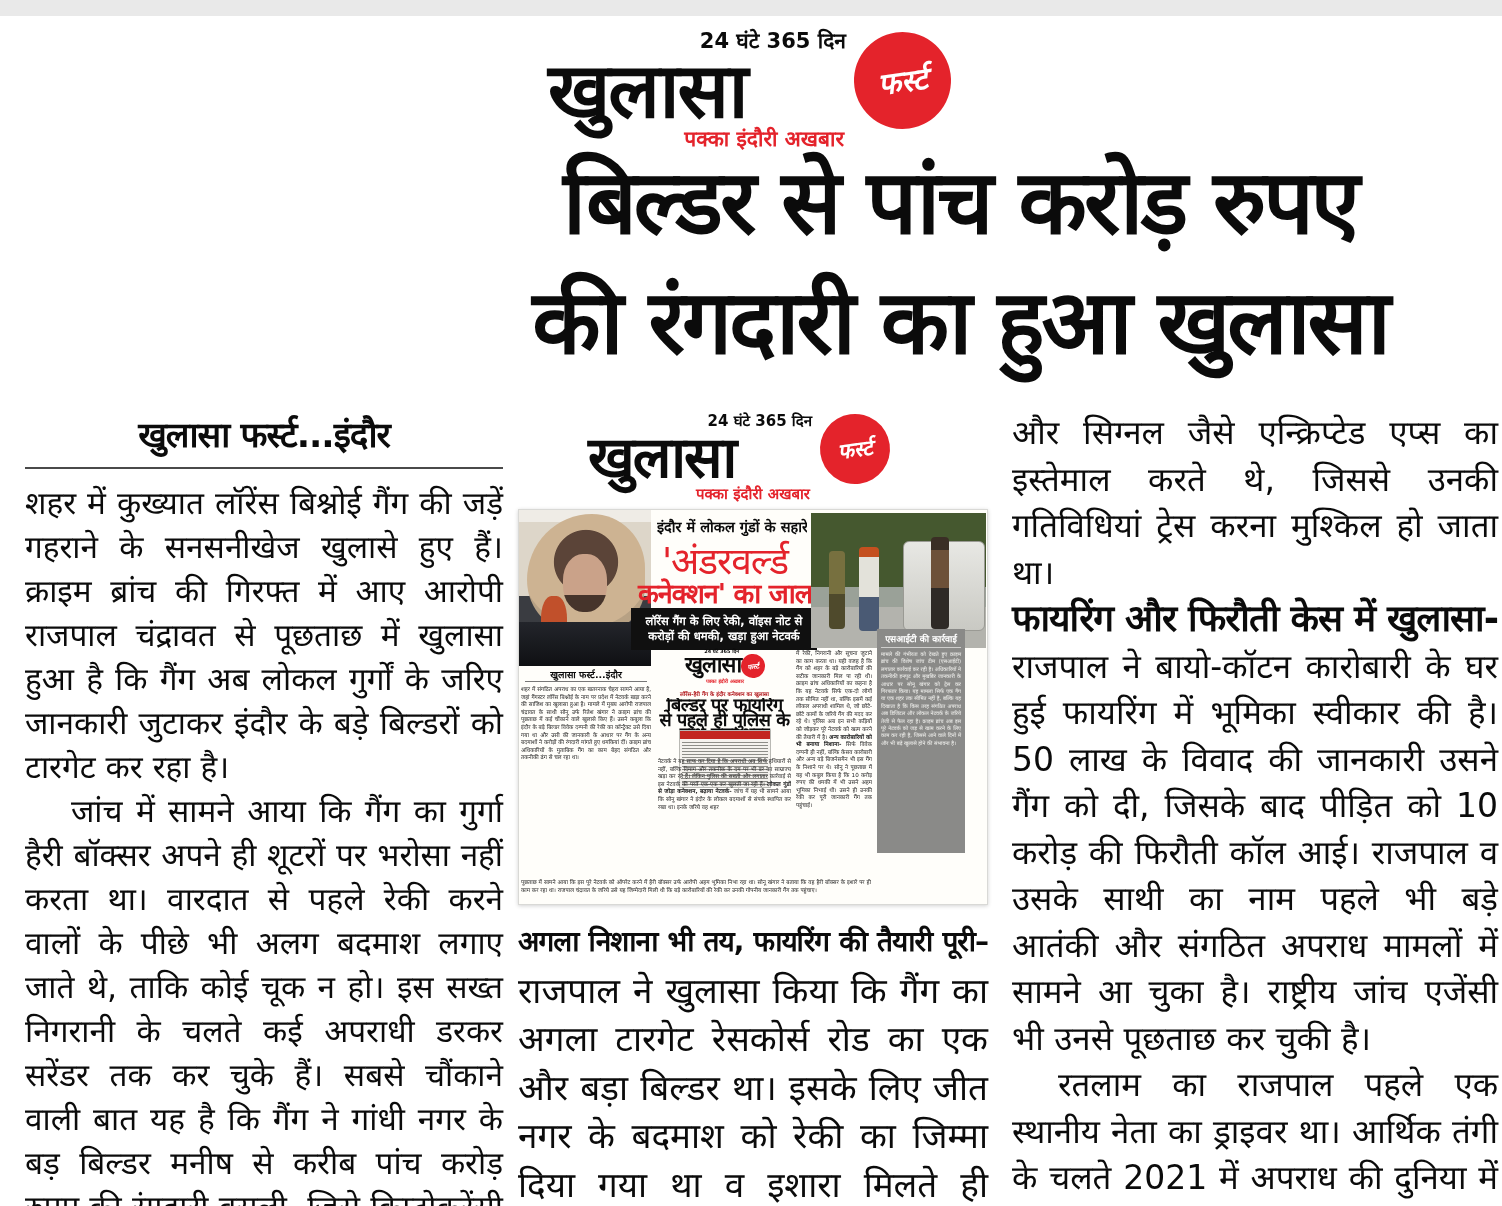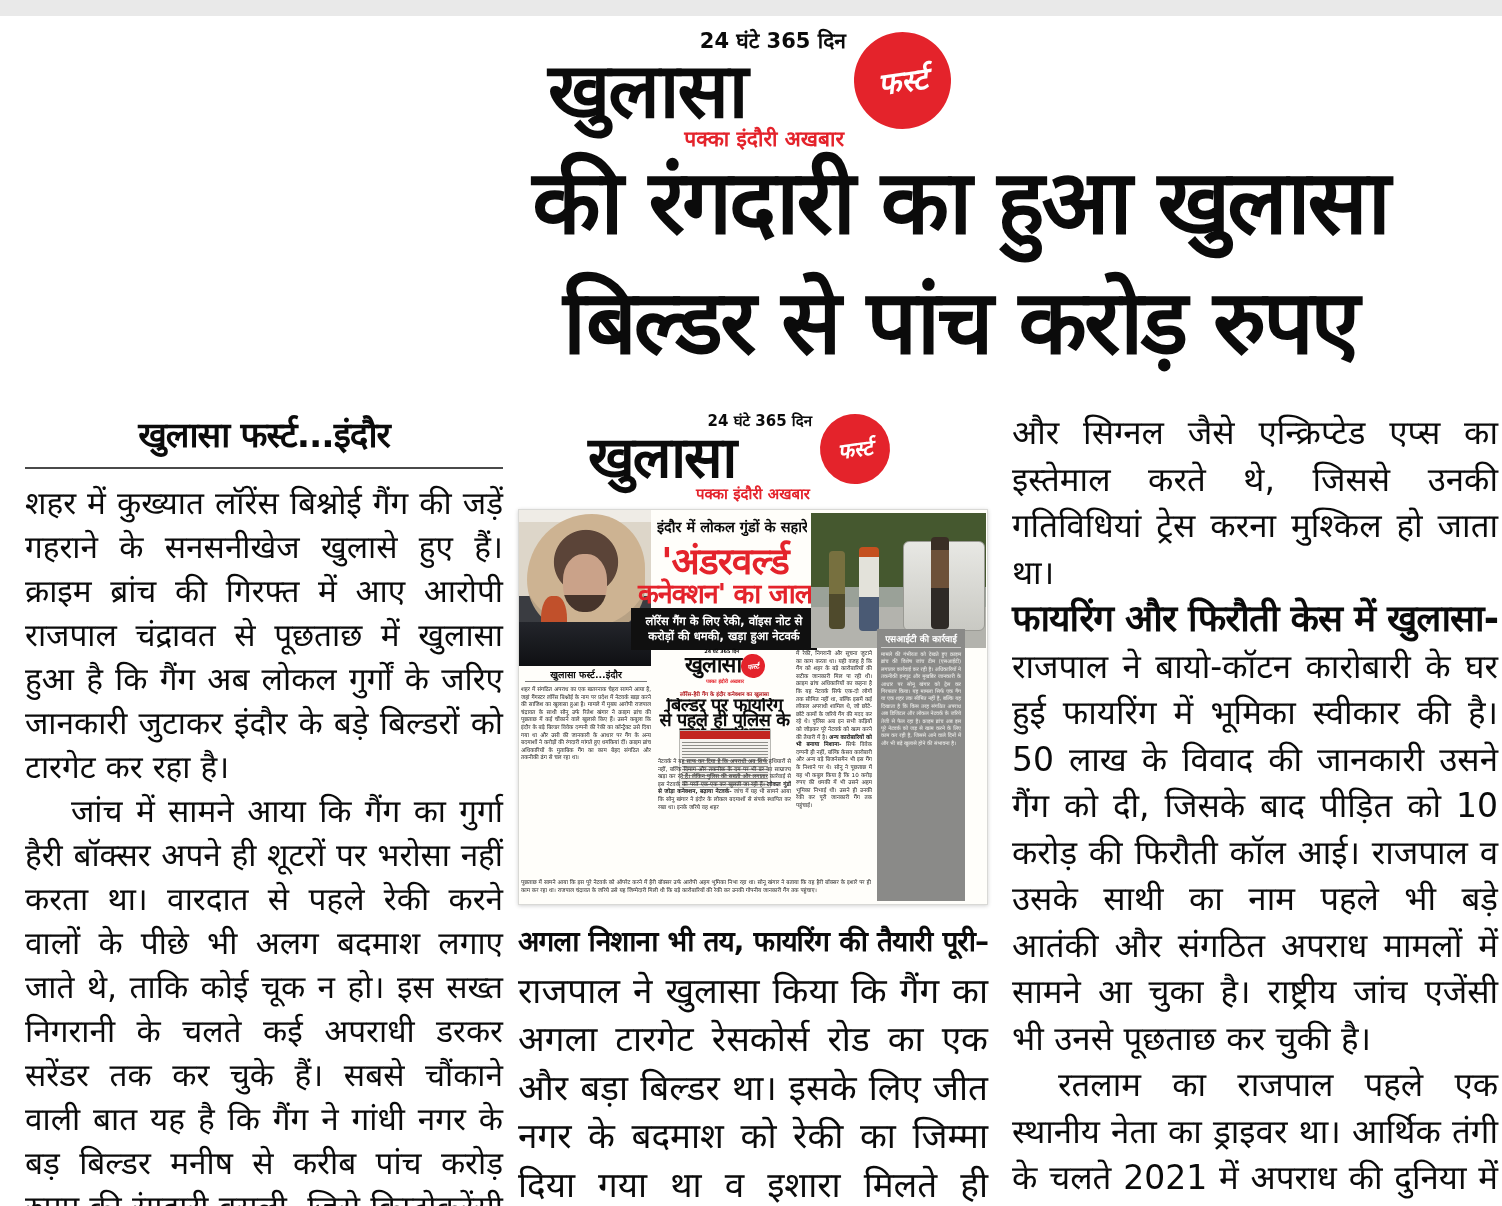--- a/index.html
+++ b/index.html
@@ -66,21 +66,21 @@
   .jacket{position:absolute;left:0;top:112px;width:132px;height:44px;background:linear-gradient(#23252b,#0f1013);}
 
   
   .photo-r{left:292px;top:3px;width:175px;height:135px;background:linear-gradient(#45582f 0 55%,#9aa198 55% 70%,#b3b3ad 70% 100%);}
   .jeep{position:absolute;left:92px;top:28px;width:80px;height:88px;background:linear-gradient(#e8e8e4,#c9c9c3);border-radius:6px;border:1px solid #9a9a94;}
   .fig-police{position:absolute;left:18px;top:38px;width:16px;height:78px;background:linear-gradient(#77703f 0 55%,#4f4a2c 55% 100%);border-radius:4px;}
   .fig-man{position:absolute;left:48px;top:34px;width:20px;height:84px;background:linear-gradient(#c4501f 0 12%,#e3e2da 12% 60%,#4a5a74 60% 100%);border-radius:4px;}
   .fig-man2{position:absolute;left:120px;top:24px;width:18px;height:92px;background:linear-gradient(#3a2e25 0 14%,#6d5139 14% 55%,#2e2a26 55% 100%);border-radius:4px;}
 
   .clip-kicker{left:138px;top:6px;width:150px;font-size:14.5px;font-weight:bold;text-align:left;white-space:nowrap;}
-  .clip-h1{left:106px;top:24px;width:200px;font-size:37px;font-weight:bold;color:#e4232b;text-align:center;letter-spacing:-1px;white-space:nowrap;}
+  .clip-h1{left:106px;top:24px;width:200px;font-size:37px;font-weight:normal;color:#e4232b;text-align:center;letter-spacing:-1px;white-space:nowrap;}
   .clip-h2{left:106px;top:64px;width:200px;font-size:27px;font-weight:bold;color:#e4232b;text-align:center;letter-spacing:-1px;white-space:nowrap;}
   .clip-blackbox{left:112px;top:98px;width:178px;height:38px;background:#101010;color:#fff;
                  display:flex;align-items:center;justify-content:center;text-align:center;
                  font-size:11.5px;font-weight:bold;line-height:15px;padding:2px 4px;}
   .clip-byline{left:2px;top:158px;width:130px;font-size:9.5px;font-weight:bold;text-align:center;}
   .clip-byline-rule{left:6px;top:171px;width:122px;border-top:1px solid #777;height:0;}
   .clip-col1{left:2px;top:176px;width:130px;height:166px;}
   .clip-col2{left:139px;top:248px;width:133px;height:94px;}
   .clip-col3{left:277px;top:140px;width:76px;height:202px;}
 
@@ -91,21 +91,21 @@
   .clip-logo-title{font-size:22px;font-weight:bold;line-height:21px;letter-spacing:-1px;}
   .clip-logo-badge{width:24px;height:24px;border-radius:50%;background:#e4232b;color:#fff;font-size:7px;
                    font-style:italic;font-weight:bold;display:flex;align-items:center;justify-content:center;transform:rotate(-8deg);}
   .clip-logo-bot{font-size:5px;font-weight:bold;color:#e4232b;}
   .clip-redline{left:139px;top:180px;width:133px;font-size:5.5px;font-weight:bold;color:#b01116;text-align:center;white-space:nowrap;}
   .clip-storyhead{left:139px;top:188px;width:133px;font-size:18px;font-weight:bold;line-height:14.5px;text-align:center;letter-spacing:-0.5px;}
   .clip-thumb{left:160px;top:220px;width:90px;height:56px;background:#f4f2ee;border:1px solid #b9b9b4;}
   .clip-thumb-bar{height:8px;background:#c3271f;}
   .clip-thumb-lines{height:46px;margin:2px;background:repeating-linear-gradient(#f4f2ee 0 1px,#8d8d88 1px 2px,#f4f2ee 2px 3px);}
 
-  .sit-box{left:358px;top:119px;width:88px;height:272px;background:#8a8a88;color:#fff;padding:3px 4px;box-sizing:border-box;}
+  .sit-box{left:358px;top:119px;width:88px;height:224px;background:#8a8a88;color:#fff;padding:3px 4px;box-sizing:border-box;}
   .sit-title{font-size:9px;font-weight:bold;text-align:center;border-bottom:1px solid #cfcfcd;padding-bottom:2px;margin-bottom:3px;}
   .sit-text{font-size:5.2px;line-height:7.4px;text-align:justify;color:#f2f2ef;}
 
   .clip-banner{left:2px;top:345px;width:350px;height:21px;background:#e0281e;color:#fff;
                display:flex;align-items:center;justify-content:center;font-size:13px;font-weight:bold;}
   .clip-banner-text{left:2px;top:369px;width:350px;height:23px;}
 
   
   .col-right{position:absolute;left:1012px;top:394px;width:486px;}
   .col-right p{margin:0;font-size:33px;line-height:46.5px;}
@@ -123,22 +123,22 @@
         <div class="mast-tag-top">24 घंटे 365 दिन</div>
         <div class="mast-title">खुलासा</div>
         <div class="mast-tag-bot">पक्का इंदौरी अखबार</div>
       </div>
       <div class="badge">फर्स्ट</div>
     </div>
   </div>
 
 
   <div class="headline">
+    <div>बिल्डर से पांच करोड़ रुपए</div>
     <div>की रंगदारी का हुआ खुलासा</div>
-    <div>बिल्डर से पांच करोड़ रुपए</div>
   </div>
 
   <div class="col-left">
     <div class="byline">खुलासा फर्स्ट...इंदौर</div>
     <hr class="byline-rule">
     <p class="body-text">शहर में कुख्यात लॉरेंस बिश्नोई गैंग की जड़ें गहराने के सनसनीखेज खुलासे हुए हैं। क्राइम ब्रांच की गिरफ्त में आए आरोपी राजपाल चंद्रावत से पूछताछ में खुलासा हुआ है कि गैंग अब लोकल गुर्गों के जरिए जानकारी जुटाकर इंदौर के बड़े बिल्डरों को टारगेट कर रहा है।</p>
     <p class="body-text indent">जांच में सामने आया कि गैंग का गुर्गा हैरी बॉक्सर अपने ही शूटरों पर भरोसा नहीं करता था। वारदात से पहले रेकी करने वालों के पीछे भी अलग बदमाश लगाए जाते थे, ताकि कोई चूक न हो। इस सख्त निगरानी के चलते कई अपराधी डरकर सरेंडर तक कर चुके हैं। सबसे चौंकाने वाली बात यह है कि गैंग ने गांधी नगर के बड़ बिल्डर मनीष से करीब पांच करोड़ रुपए की रंगदारी वसूली, जिसे क्रिप्टोकरेंसी के जरिए दुबई भेजा गया, जहां से रकम हैरी तक पहुंची। खौफ के कारण बिल्डर अब तक सामने नहीं आया।</p>
   </div>
 
   <div class="col-mid">

